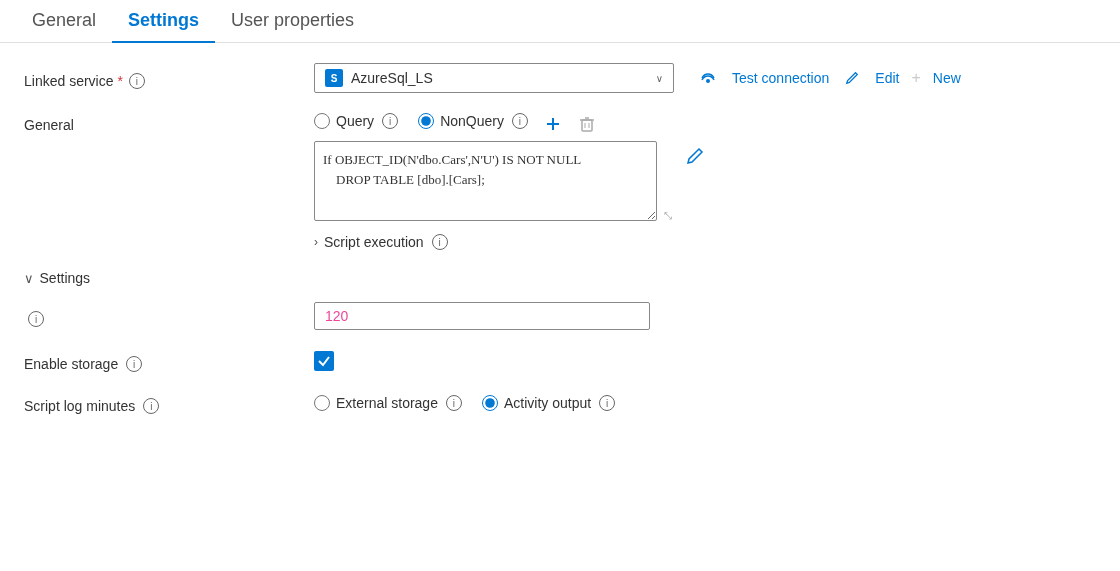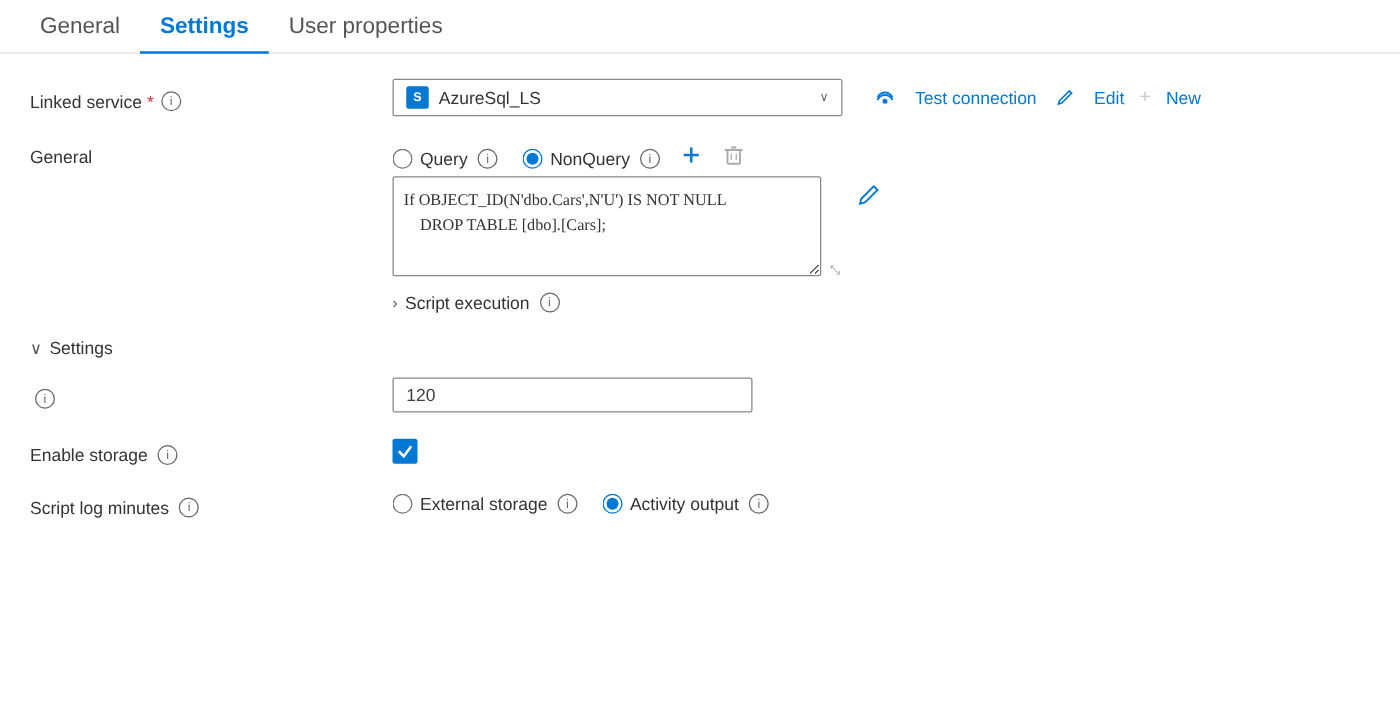--- a/index.html
+++ b/index.html
@@ -209,26 +209,26 @@
       align-items: center;
       gap: 6px;
       cursor: pointer;
       font-size: 14px;
       color: #333;
       margin-bottom: 16px;
     }
 
     
     .text-input {
-      width: 288px;
+      width: 336px;
       border: 1px solid #8a8886;
       border-radius: 2px;
       padding: 5px 10px;
       font-size: 14px;
-      color: #404040;
+      color: #ec4899;
     }
 
     
     .checkbox-wrapper {
       display: flex;
       align-items: center;
     }
     .checkbox-checked {
       width: 20px;
       height: 20px;
@@ -312,21 +312,21 @@
       </div>
     </div>
   </div>
 
   <div class="form-row" style="align-items:flex-start;">
     <div class="form-label" style="padding-top:4px;">
       <span>General</span>
     </div>
     <div class="form-control" style="flex-direction:column; align-items:flex-start; gap:6px;">
 
-      <div style="display:flex; align-items:flex-end; gap:4px;">
+      <div style="display:flex; align-items:flex-start; gap:4px;">
         <div class="radio-group">
           <label class="radio-label">
             <input type="radio" class="radio-input" name="scriptType" style="">
             <span>Query</span>
             <span class="info-icon">i</span>
           </label>
           <label class="radio-label">
             <input type="radio" class="radio-input" name="scriptType" checked="" style="">
             <span>NonQuery</span>
             <span class="info-icon">i</span>

